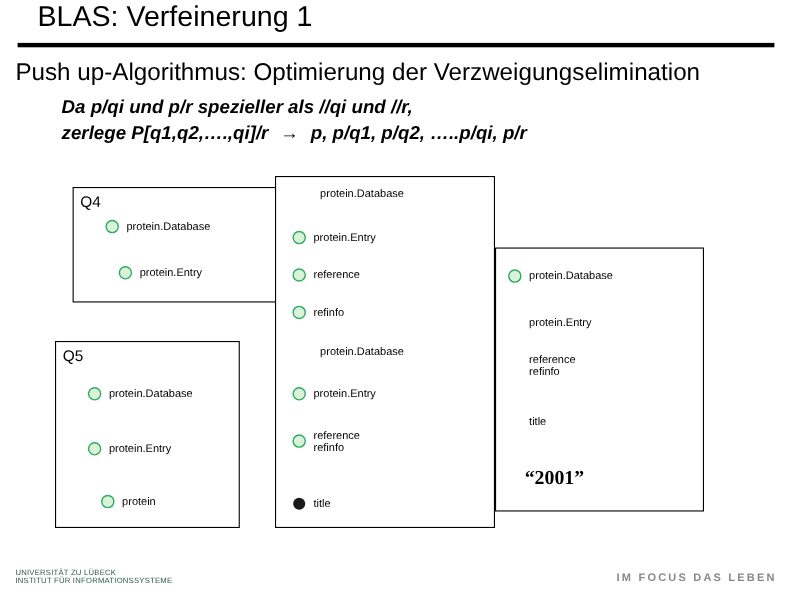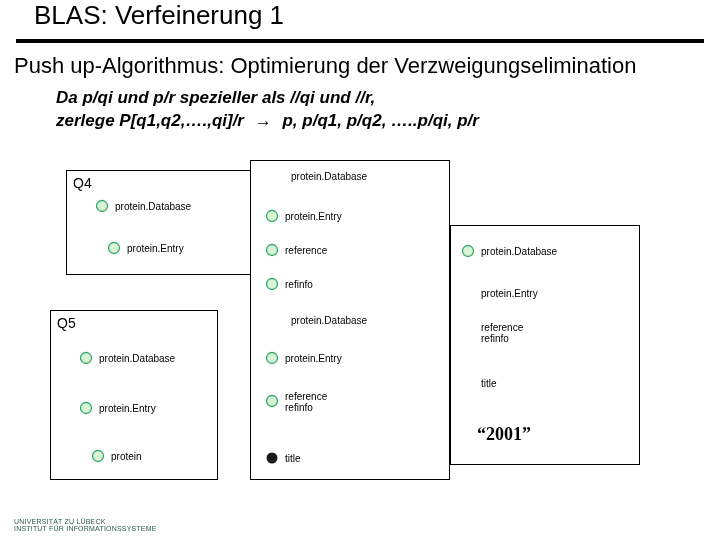--- a/index.html
+++ b/index.html
@@ -253,13 +253,14 @@
     </div>
   </div>
 
 </div>
 
 <div class="footer">
   <div class="uni">
     <span>UNIVERSITÄT ZU LÜBECK</span><br>
     <span>INSTITUT FÜR INFORMATIONSSYSTEME</span>
   </div>
+  <div class="tagline">IM FOCUS DAS LEBEN</div>
 </div>
 
 </body></html>

